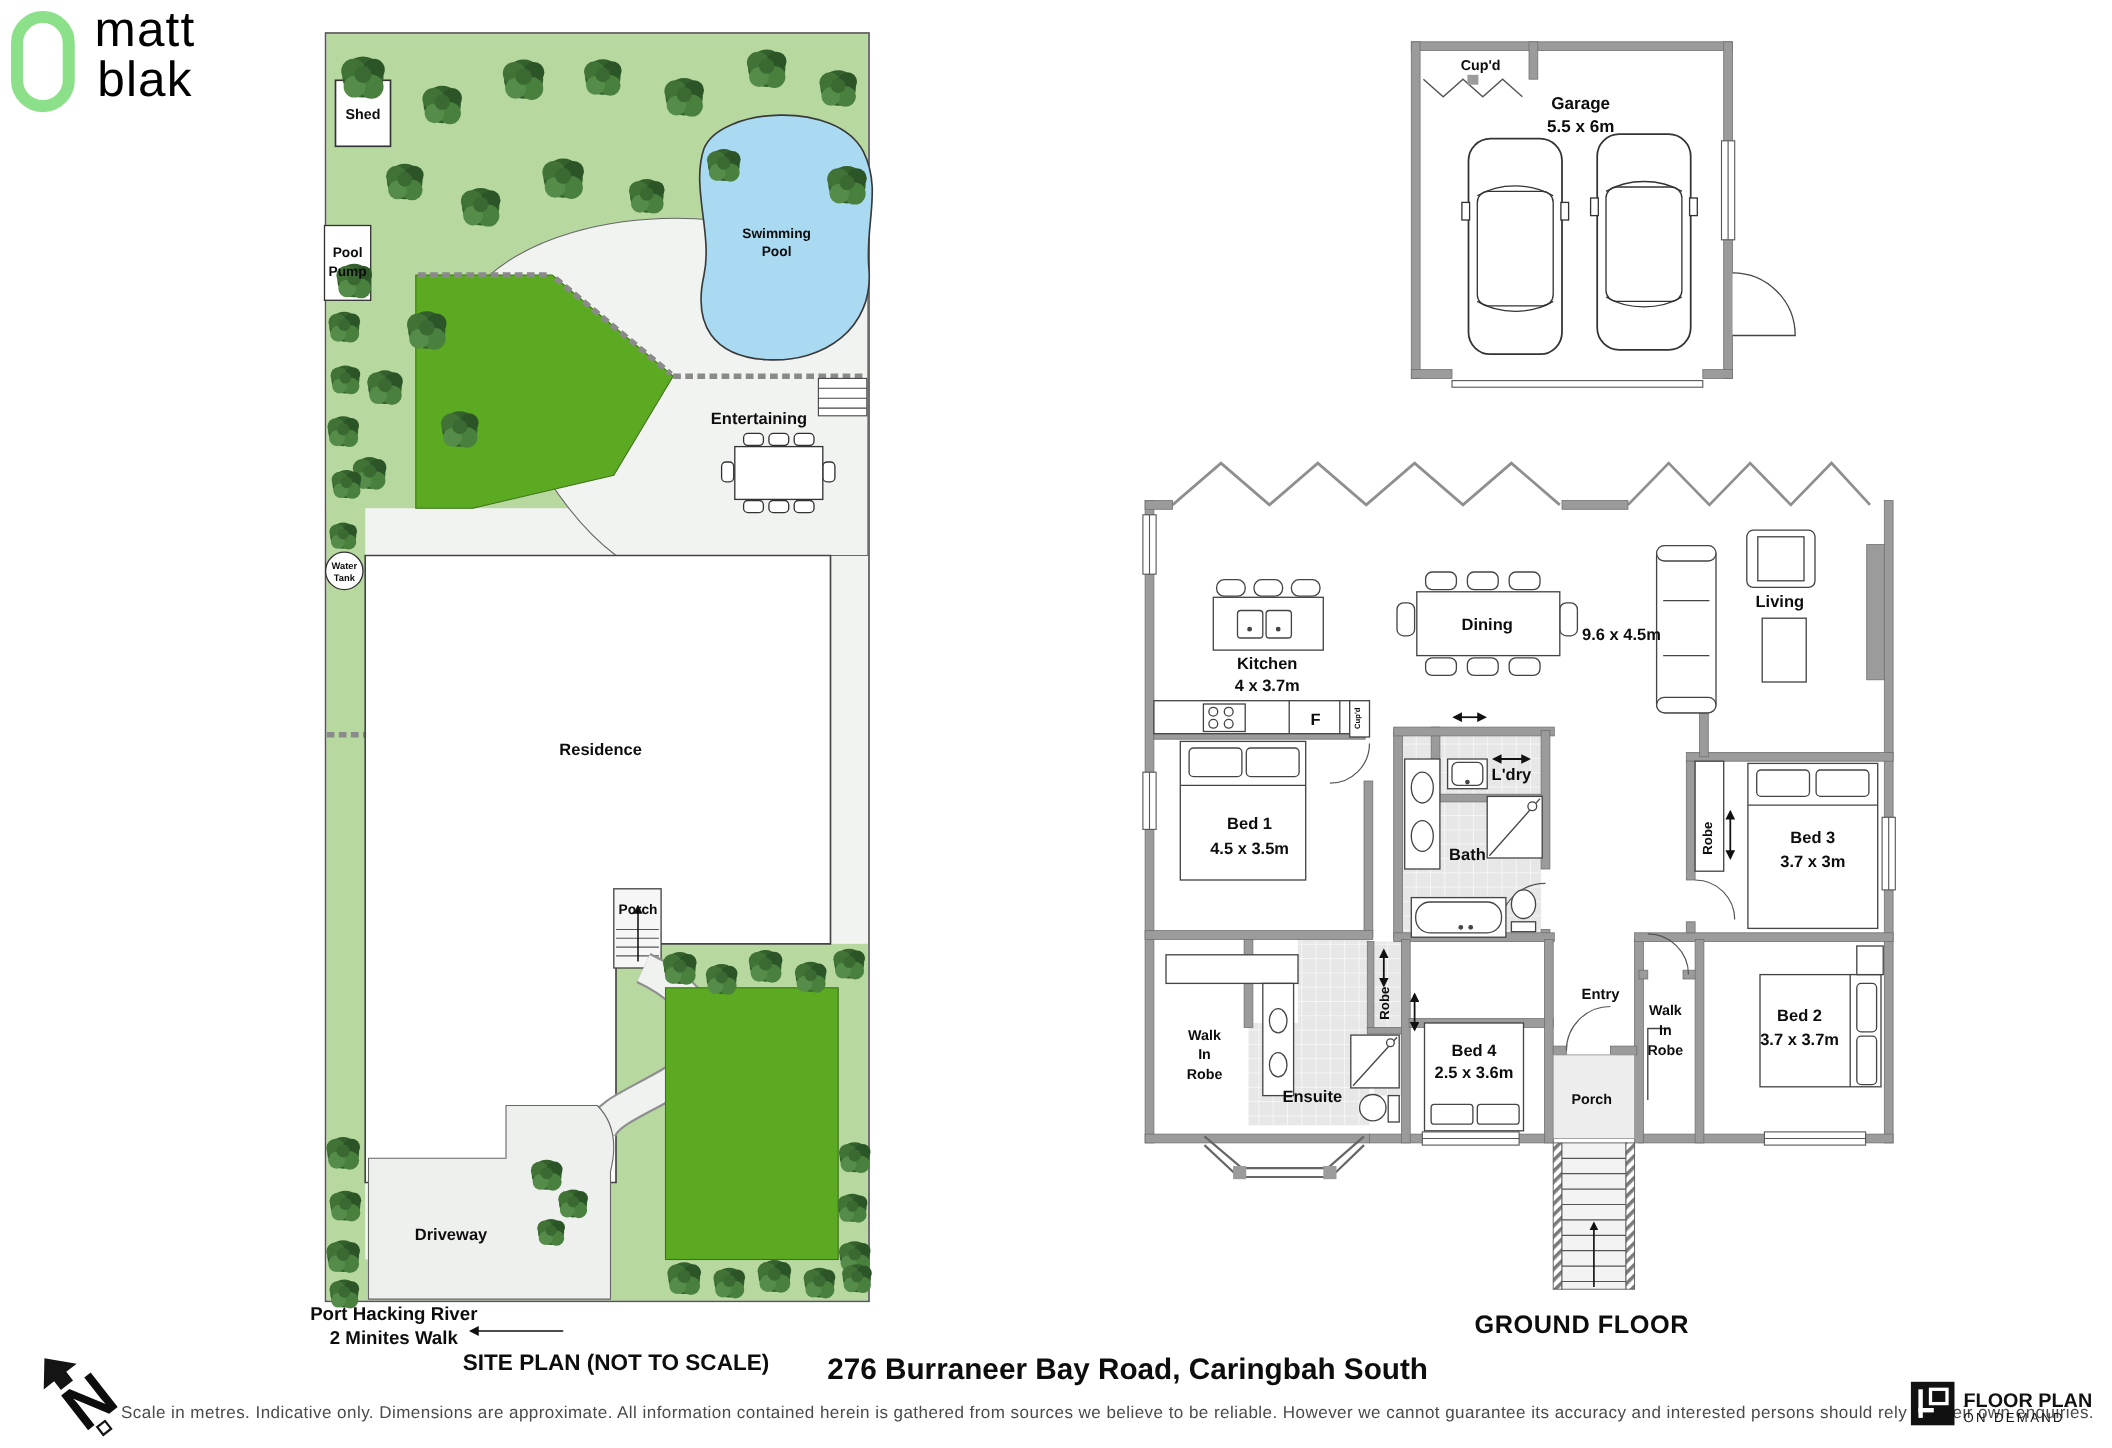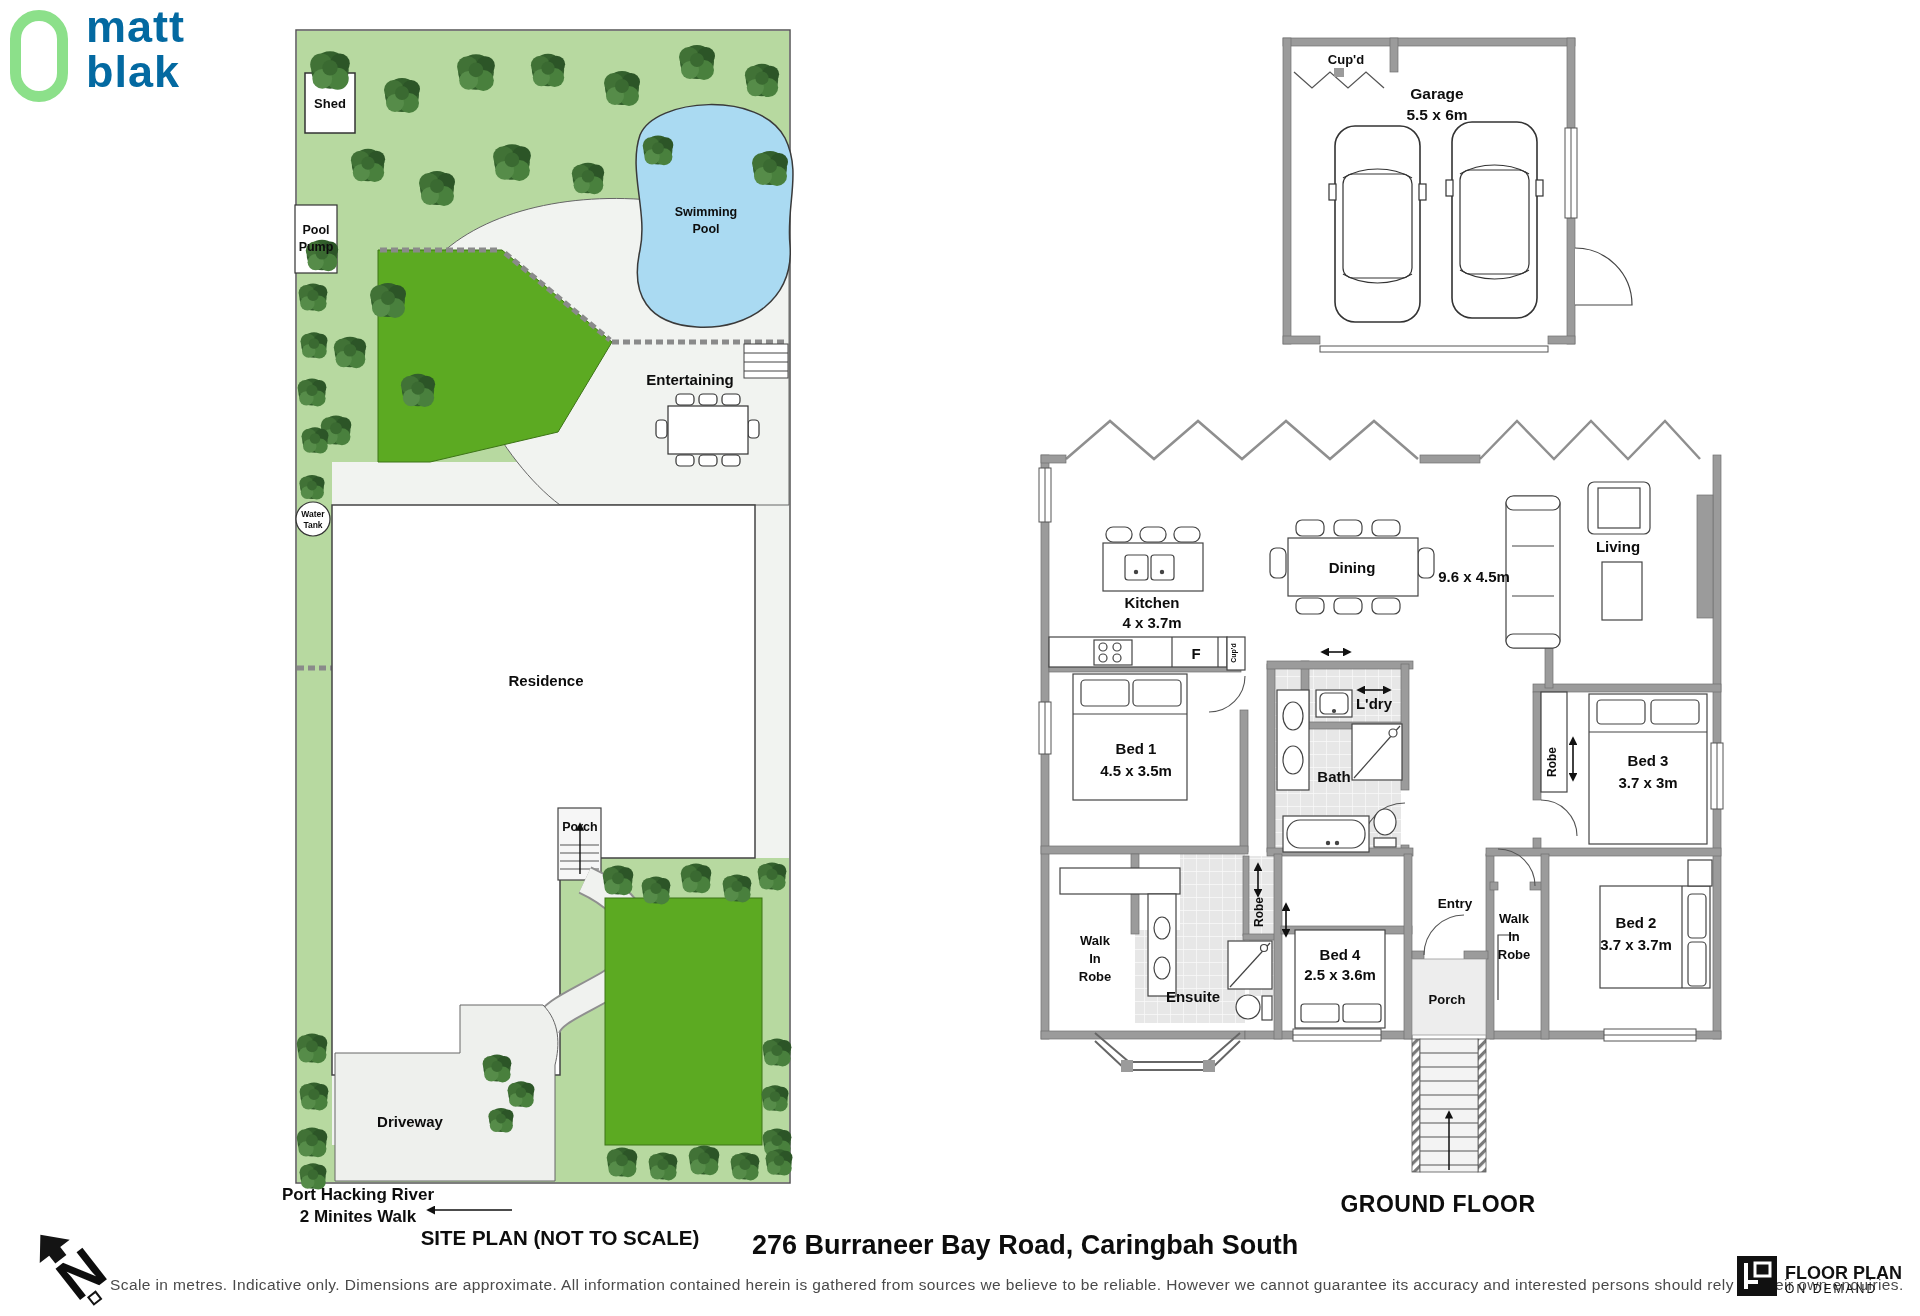--- a/index.html
+++ b/index.html
@@ -1,21 +1,21 @@
 <!DOCTYPE html>
 <html><head>
 <meta charset="utf-8">
 <style>
   html,body{margin:0;padding:0;}
   body{width:1920px;height:1316px;position:relative;background:#ffffff;
        font-family:"Liberation Sans",sans-serif;overflow:hidden;}
   .abs{position:absolute;}
   
   #brand-ring{left:10px;top:10px;width:36px;height:70px;border:11px solid #8ce08a;border-radius:30px;}
-  #brand-text{left:86px;top:4px;font-size:45px;font-weight:bold;color:#0369a1;line-height:45px;letter-spacing:1px;}
+  #brand-text{left:86px;top:4px;font-size:45px;font-weight:normal;color:#000000;line-height:45px;letter-spacing:1px;text-align:center;}
   
   #address{left:752px;top:1230px;font-size:27px;font-weight:bold;color:#0d0d0d;white-space:nowrap;}
   #disclaimer{left:110px;top:1276px;font-size:15.5px;color:#4a4a4a;letter-spacing:.4px;white-space:nowrap;}
   
   #fpod{left:1737px;top:1256px;display:flex;align-items:flex-end;gap:8px;}
   #fpod .txt1{font-size:18px;font-weight:bold;color:#111;line-height:19px;}
   #fpod .txt2{font-size:12px;color:#111;letter-spacing:2.1px;line-height:13px;}
   
   text{font-family:"Liberation Sans",sans-serif;fill:#0d0d0d;}
   .b{font-weight:bold;}

